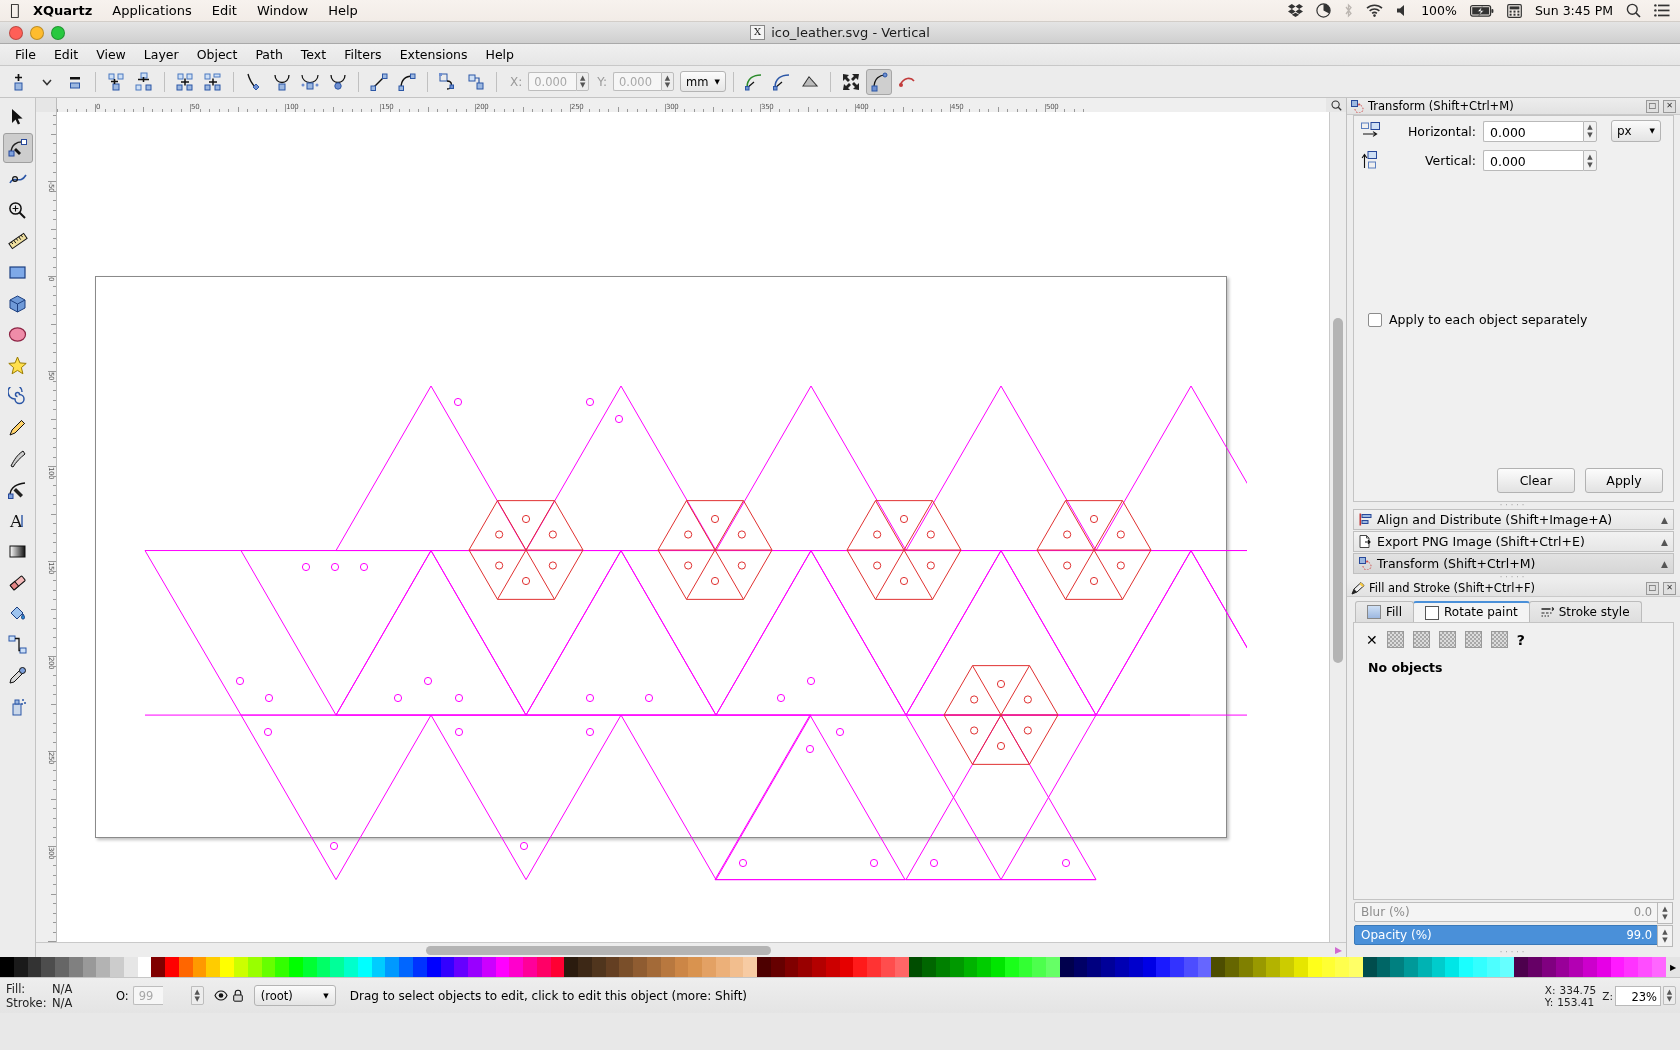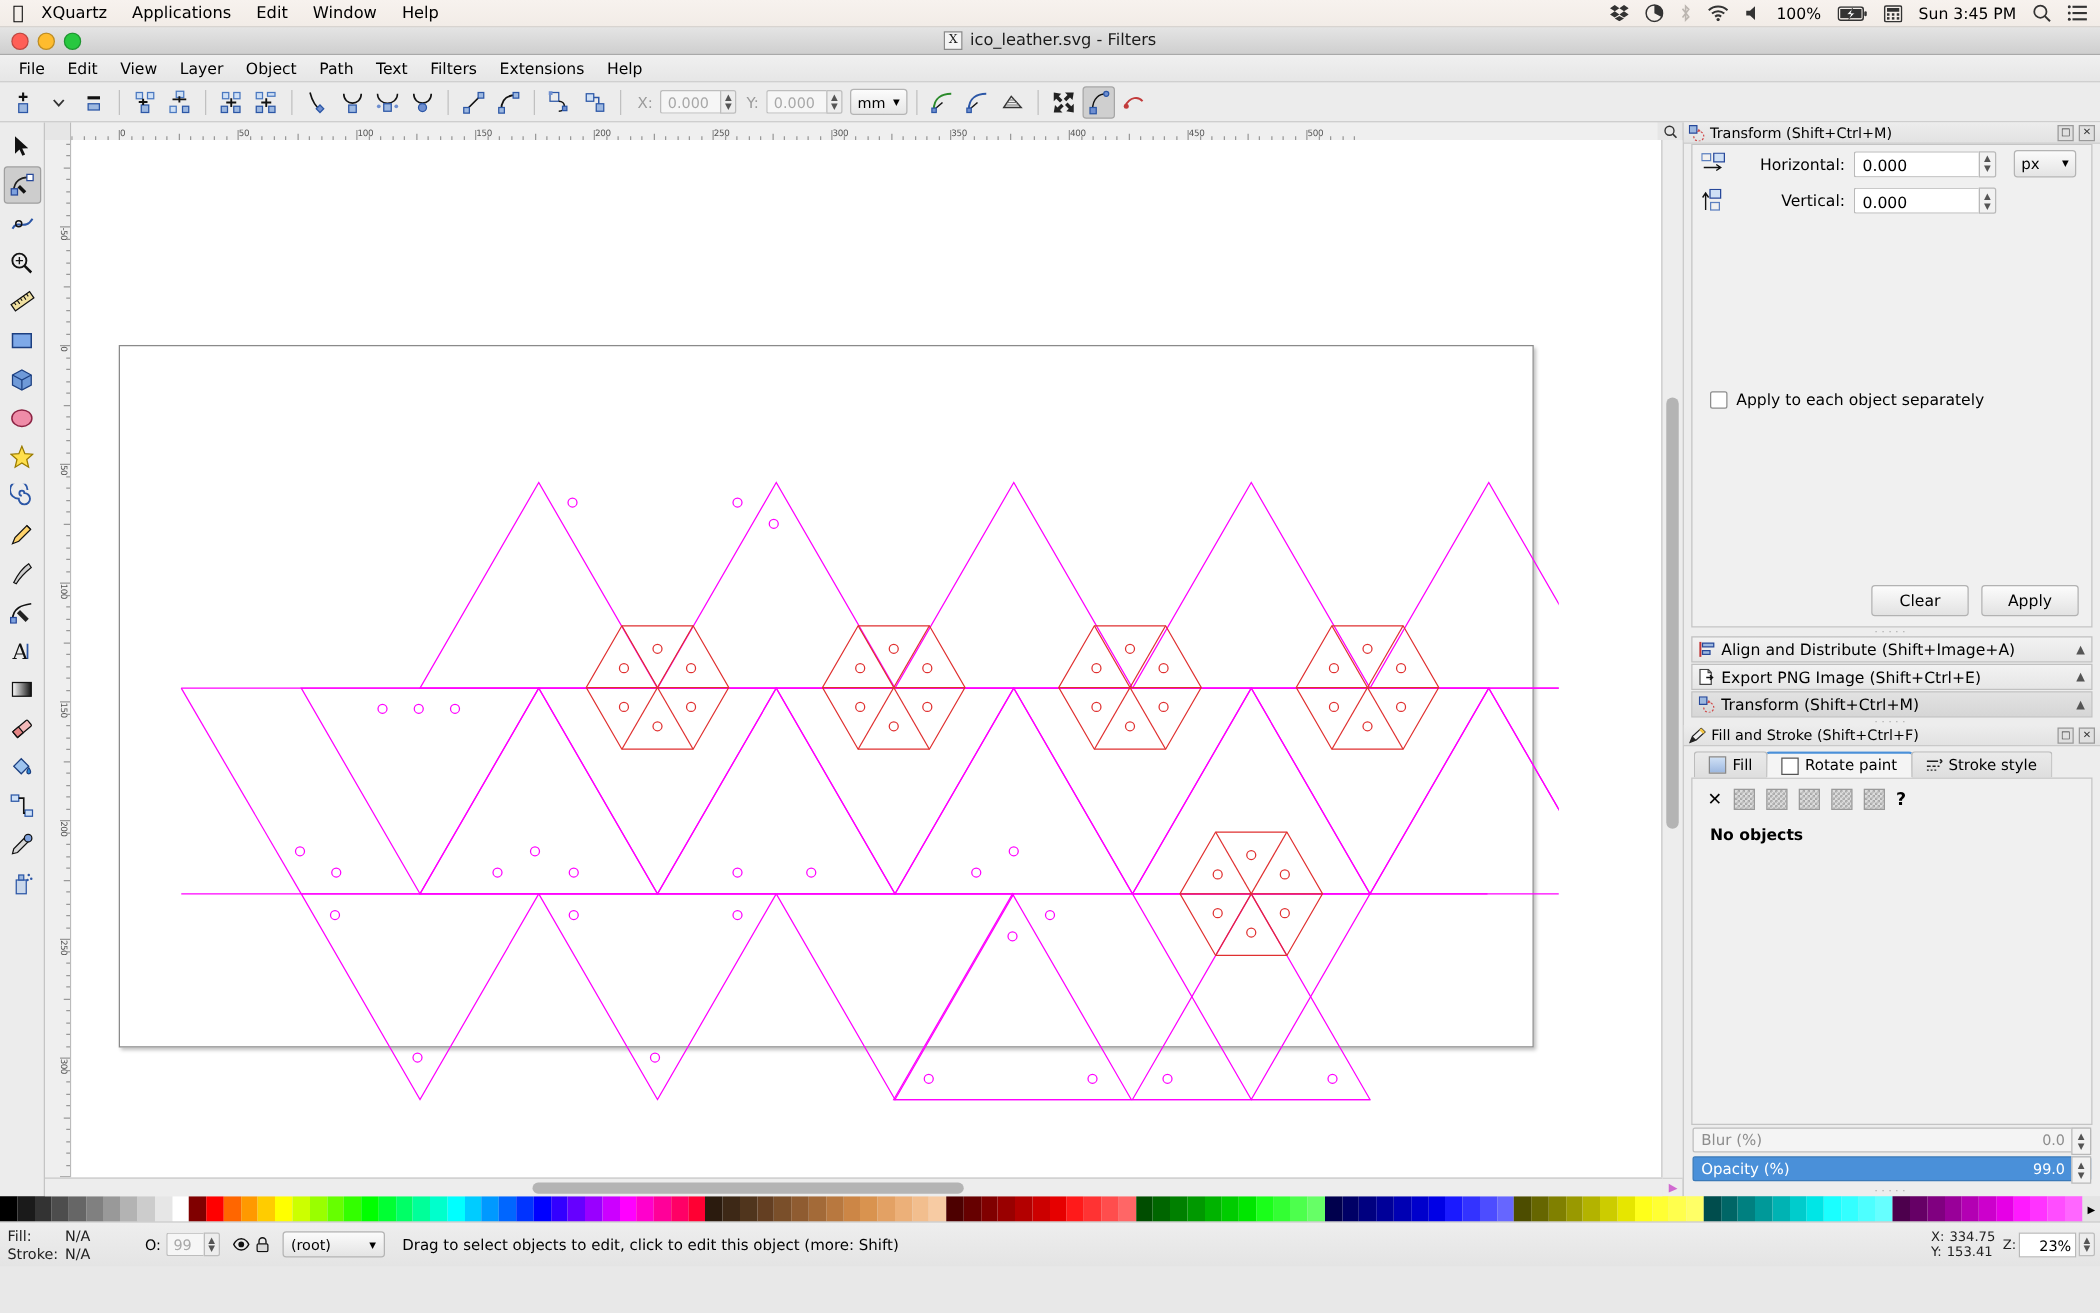--- a/index.html
+++ b/index.html
@@ -12,21 +12,21 @@
   
   #macbar{
     height:22px;width:1680px;
     background:linear-gradient(#f7f2ee,#f2ece7);
     border-bottom:1px solid #d2cdc8;
     display:flex;align-items:center;box-sizing:border-box;
     padding:0 10px;font-size:13px;
   }
   #macbar .apple{font-size:15px;margin-right:14px;line-height:1;}
   #macbar .mi{margin-right:20px;white-space:nowrap;}
-  #macbar .mi.bold{font-weight:normal;}
+  #macbar .mi.bold{font-weight:bold;}
   #macbar .spacer{flex:1;}
   #macbar .ri{margin-left:13px;display:flex;align-items:center;}
   
   #titlebar{
     height:22px;width:1680px;box-sizing:border-box;
     background:linear-gradient(#e4e4e4,#cfcfcf);
     border-bottom:1px solid #a9a9a9;
     display:flex;align-items:center;position:relative;
   }
   .traffic{display:flex;gap:7px;margin-left:9px;}
@@ -287,21 +287,21 @@
 </div>
 
 <div id="titlebar">
   <div class="traffic">
     <span class="dot r"></span>
     <span class="dot y"></span>
     <span class="dot g"></span>
   </div>
   <div id="titletext">
     <span class="xq">X</span>
-    <span>ico_leather.svg - Filters</span>
+    <span>ico_leather.svg - Vertical</span>
   </div>
 </div>
 
 <div id="inkmenu">
   <span>File</span>
   <span>Edit</span>
   <span>View</span>
   <span>Layer</span>
   <span>Object</span>
   <span>Path</span>
@@ -1306,21 +1306,21 @@
         </div>
       <div style="display:flex;">
           <span class="k">Stroke:</span>
           <span class="v">N/A</span>
         </div>
     </div>
   </div>
 
   <div id="ostat">
     <span>O:</span>
-    <div style="display:flex;">
+    <div style="display:flex;gap:28px;">
       <div class="numfield" style="width:30px;">99</div>
       <div class="spin">
           <i>▲</i>
           <i>▼</i>
         </div>
     </div>
     <span style="margin-left:6px;">
       <svg width="14" height="13" viewBox="0 0 14 13">
           <path d="M7 2 C3 2 1 6.5 1 6.5 S3 11 7 11 S13 6.5 13 6.5 S11 2 7 2Z" fill="none" stroke="#111" stroke-width="1.1"></path>
           <circle cx="7" cy="6.5" r="2.3" fill="#111"></circle>

